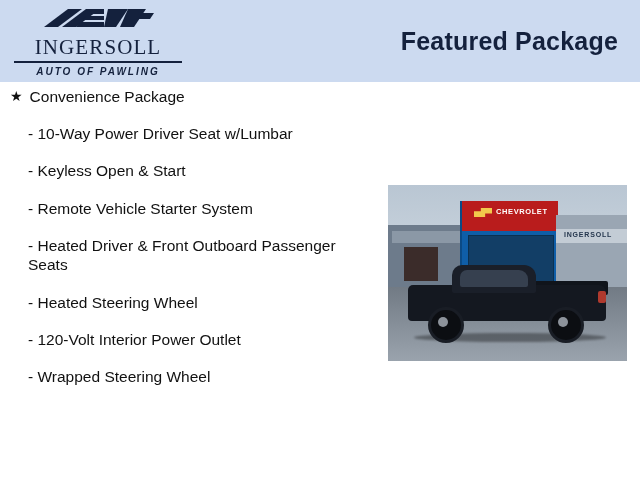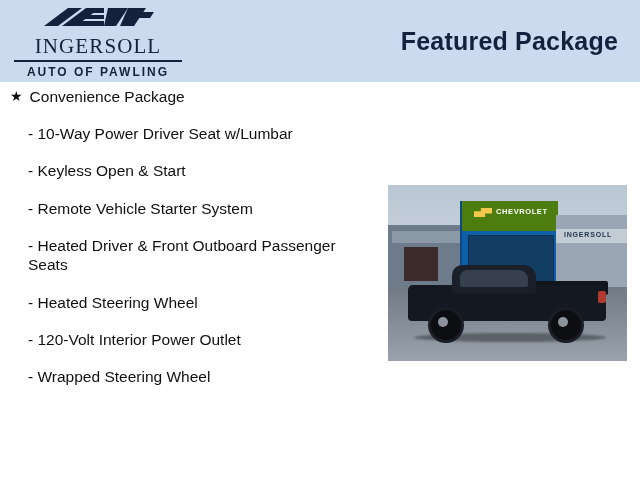--- a/index.html
+++ b/index.html
@@ -51,25 +51,26 @@
   .brand-name {
     font-size: 21px;
     letter-spacing: 1.1px;
     color: #14213d;
     font-weight: 400;
     line-height: 1;
     font-family: "Liberation Serif", serif;
   }
   .brand-sub {
     margin-top: 4px;
-    font-size: 12px;
+    font-size: 10px;
     letter-spacing: 2.0px;
     color: #14213d;
     font-weight: 700;
     line-height: 1;
+    font-style: italic;
   }
   .brand-rule {
     margin-top: 3px;
     width: 168px;
     height: 2px;
     background: #14213d;
   }
   .header-title {
     font-size: 25px;
     font-weight: 700;
@@ -146,21 +147,21 @@
     position: absolute; left: 4px; top: 46px; width: 68px; height: 12px;
     background: #8b98a6;
   }
   .showroom {
     position: absolute; left: 72px; top: 16px; width: 96px; height: 86px;
     background: #0f5ea8;
     border-left: 2px solid #0b4a85;
   }
   .showroom-top {
     position: absolute; left: 0; top: 0; width: 96px; height: 30px;
-    background: #4d7c0f;
+    background: #b91c1c;
   }
   .showroom-glass {
     position: absolute; left: 6px; top: 34px; width: 84px; height: 52px;
     background: #123e66;
     border: 1px solid #0a3152;
   }
   .bowtie {
     position: absolute; left: 12px; top: 7px; width: 18px; height: 9px;
     background: #f2c94c;
     clip-path: polygon(0 35%, 38% 35%, 38% 0, 100% 0, 100% 60%, 62% 60%, 62% 100%, 0 100%);

